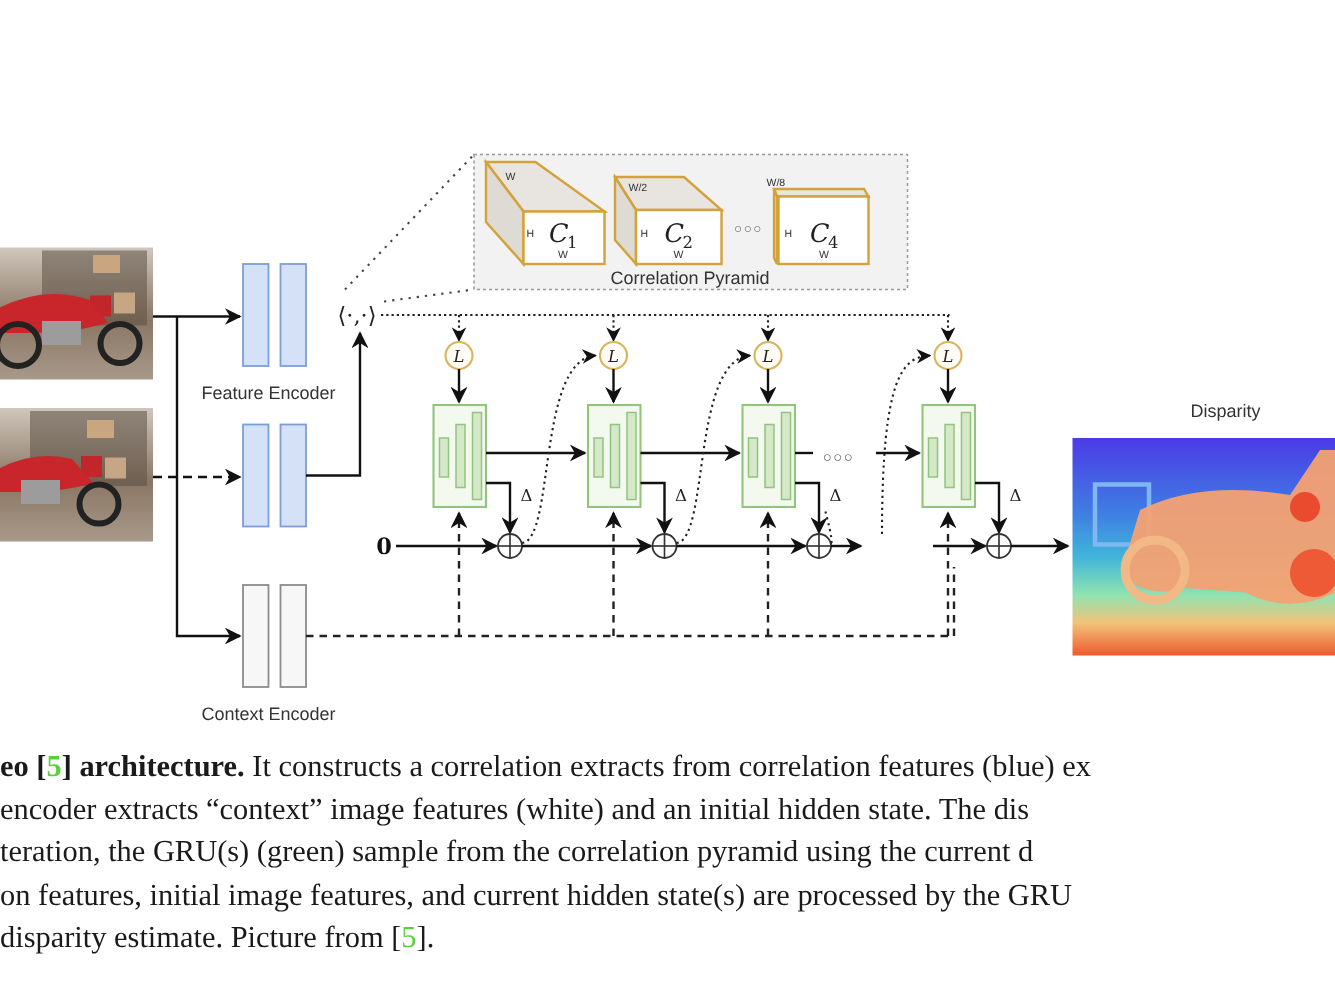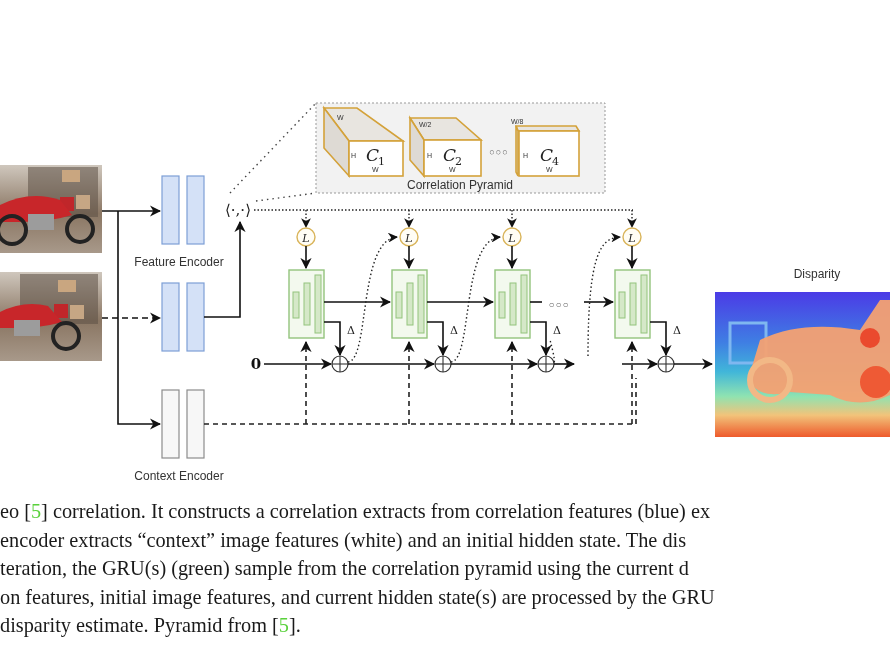--- a/index.html
+++ b/index.html
@@ -9,21 +9,21 @@
   .serif { font-family:"DejaVu Serif", "Liberation Serif", serif; }
   .label { font-size:12px; fill:#333; }
   .small { font-size:7px; fill:#333; }
   #caption {
     position:absolute; left:0; top:497px; width:905px;
     font-family:"Liberation Serif", "DejaVu Serif", serif;
     font-size:20.3px; line-height:28.5px; color:#1a1a1a;
     white-space:nowrap;
   }
   #caption .line { display:block; height:28.5px; }
-  #caption b { font-weight:normal; }
+  #caption b { font-weight:bold; }
   .cite { color:#5ad13c; }
 </style>
 </head>
 <body>
 
 <svg id="figure" viewBox="0 0 890 490" xmlns="http://www.w3.org/2000/svg">
   <defs>
     <marker id="arr" viewBox="0 0 10 10" refX="9" refY="5" markerWidth="7" markerHeight="7" orient="auto-start-reverse">
       <path d="M0,0 L10,5 L0,10 L3,5 z" fill="#111"></path>
     </marker>
@@ -222,18 +222,18 @@
     <rect x="715" y="292" width="175" height="145" fill="url(#dispGrad)"></rect>
     <rect x="730" y="323" width="36" height="40" fill="none" stroke="#7fb7f0" stroke-width="3"></rect>
     <path d="M760,340 Q800,320 860,330 L880,300 L890,300 L890,395 Q860,410 830,395 L790,392 Q760,400 748,380 Z" fill="#f4a172" opacity="0.95"></path>
     <circle cx="770" cy="380" r="20" fill="none" stroke="#f2b886" stroke-width="6"></circle>
     <circle cx="876" cy="382" r="16" fill="#ee5a35"></circle>
     <circle cx="870" cy="338" r="10" fill="#ea4a2e"></circle>
   </g>
 </svg>
 
 <div id="caption">
-  <span class="line"><b>eo [</b><b class="cite">5</b><b>] correlation.</b><span> It constructs a correlation extracts from correlation features (blue) ex</span></span>
+  <span class="line"><b>eo [</b><b class="cite">5</b><b>] architecture.</b><span> It constructs a correlation extracts from correlation features (blue) ex</span></span>
   <span class="line"> encoder extracts “context” image features (white) and an initial hidden state. The dis</span>
   <span class="line">teration, the GRU(s) (green) sample from the correlation pyramid using the current d</span>
   <span class="line">on features, initial image features, and current hidden state(s) are processed by the GRU</span>
-  <span class="line"><span>disparity estimate. Pyramid from [</span><span class="cite">5</span><span>].</span></span>
+  <span class="line"><span>disparity estimate. Picture from [</span><span class="cite">5</span><span>].</span></span>
 </div>
 
 </body></html>

